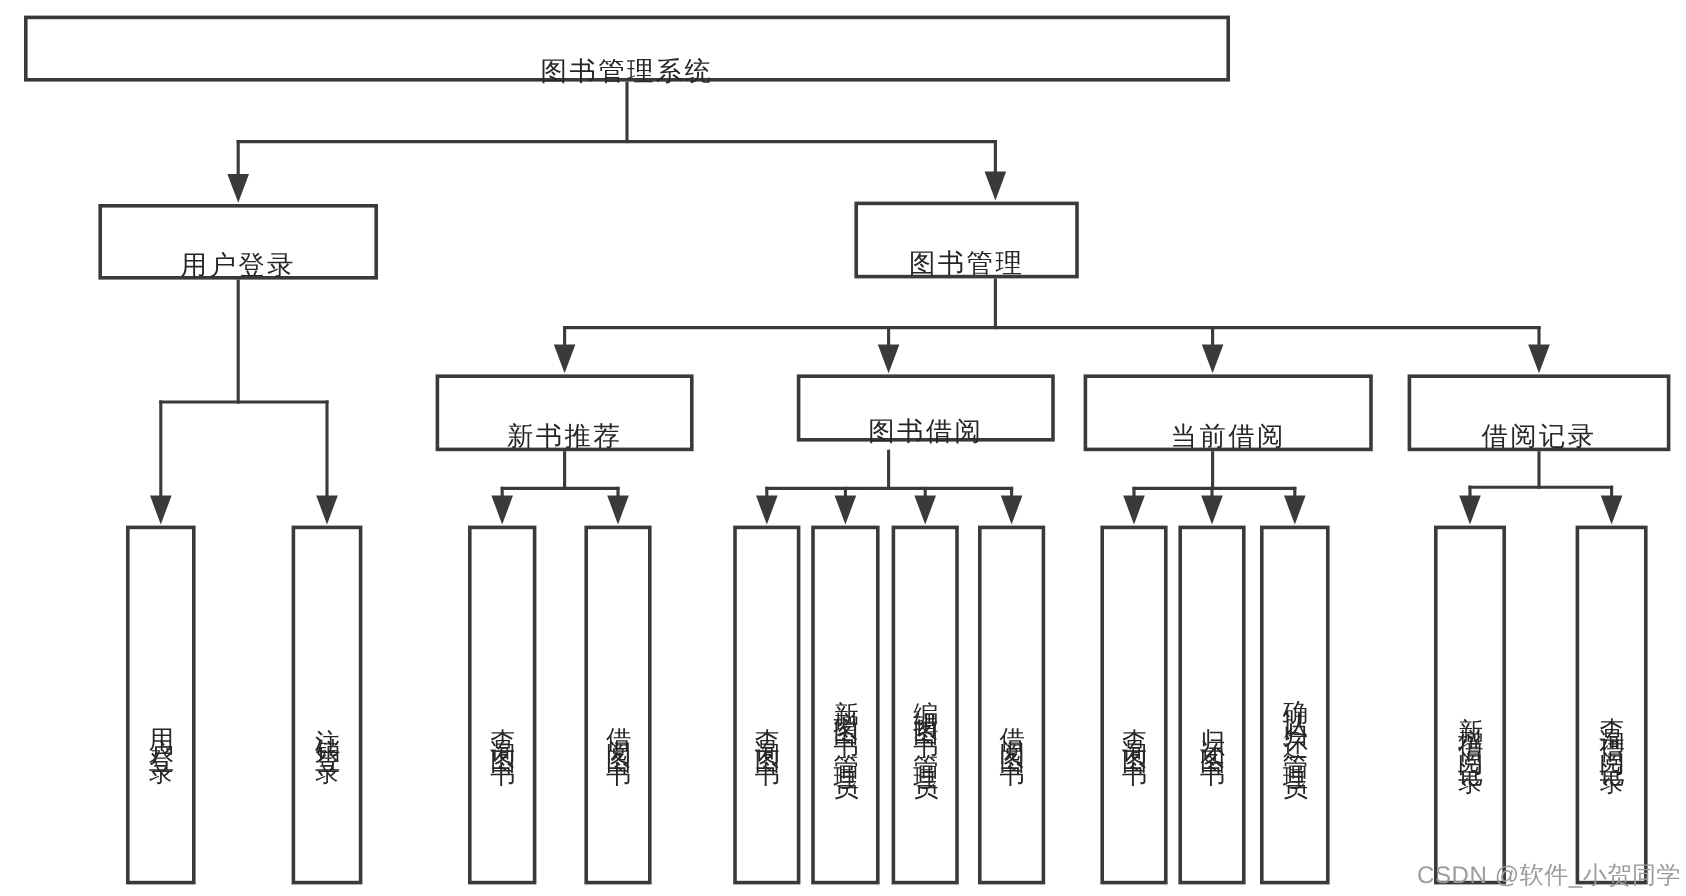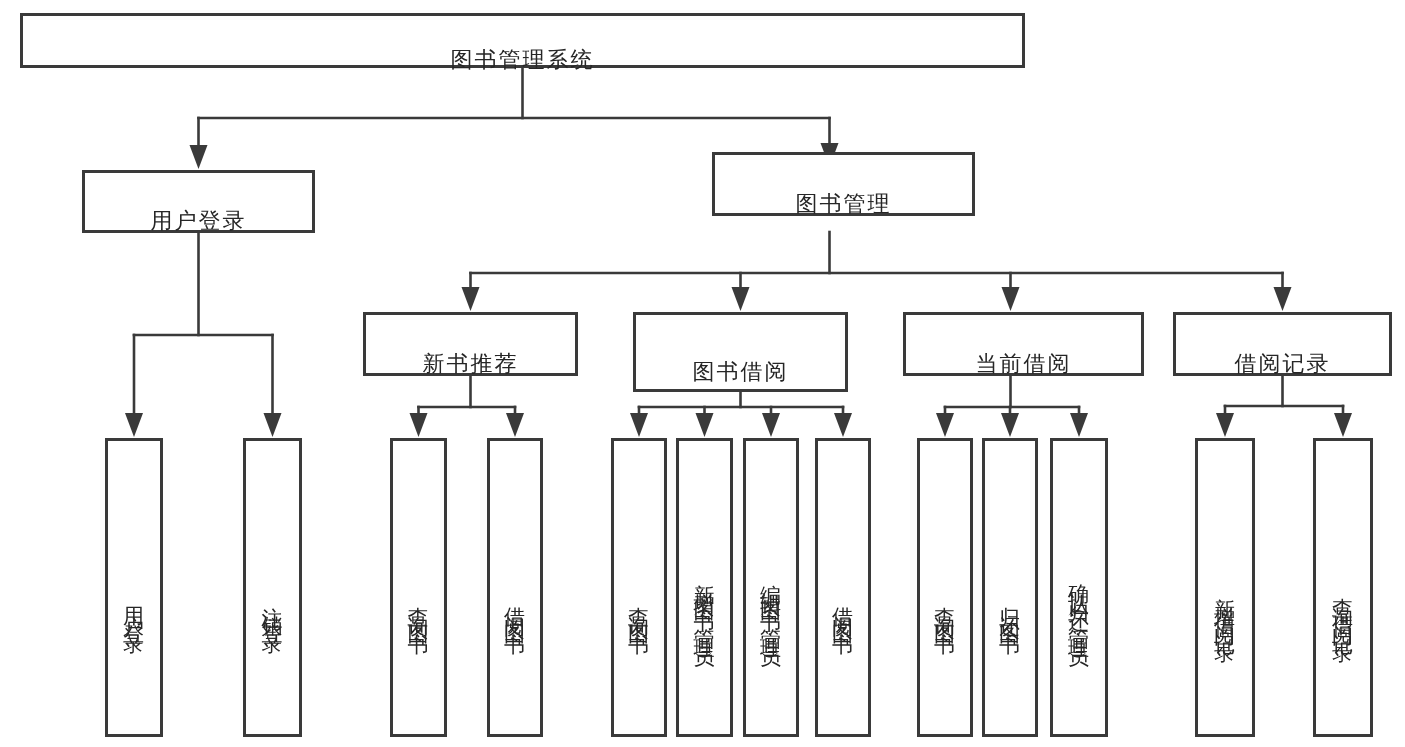--- a/index.html
+++ b/index.html
@@ -106,27 +106,27 @@
       <line x1="1343" y1="406" x2="1343" y2="416" stroke="#3a3a3a" stroke-width="2.6" stroke-linecap="square"></line>
       <polygon points="1334,413 1352,413 1343,437" fill="#3a3a3a"></polygon>
     </svg>
   <div id="nodes">
       <div class="node horiz" style="left: 20px; top: 13px; width: 1005px; height: 55px;">
         <span class="lbl">图书管理系统</span>
       </div>
       <div class="node horiz" style="left: 82px; top: 170px; width: 233px; height: 63px;">
         <span class="lbl">用户登录</span>
       </div>
-      <div class="node horiz" style="left: 712px; top: 152px; width: 263px; height: 64px;">
+      <div class="node horiz" style="left: 712px; top: 168px; width: 187px; height: 64px;">
         <span class="lbl">图书管理</span>
       </div>
       <div class="node horiz" style="left: 363px; top: 312px; width: 215px; height: 64px; text-align: right;">
         <span class="lbl">新书推荐</span>
       </div>
-      <div class="node horiz" style="left: 633px; top: 312px; width: 215px; height: 80px;">
+      <div class="node horiz" style="left: 664px; top: 312px; width: 215px; height: 56px;">
         <span class="lbl">图书借阅</span>
       </div>
       <div class="node horiz" style="left: 903px; top: 312px; width: 241px; height: 64px;">
         <span class="lbl">当前借阅</span>
       </div>
       <div class="node horiz" style="left: 1173px; top: 312px; width: 219px; height: 64px;">
         <span class="lbl">借阅记录</span>
       </div>
       <div class="node vert" style="left: 105px; top: 438px; width: 58px; height: 299px;">
         <span class="lbl">用户登录</span>
@@ -161,13 +161,14 @@
       <div class="node vert" style="left: 1050px; top: 438px; width: 58px; height: 299px;">
         <span class="lbl">确认归还（管理员）</span>
       </div>
       <div class="node vert" style="left: 1195px; top: 438px; width: 60px; height: 299px;">
         <span class="lbl">新增借阅记录</span>
       </div>
       <div class="node vert" style="left: 1313px; top: 438px; width: 60px; height: 299px;">
         <span class="lbl">查询借阅记录</span>
       </div>
     </div>
+  <div id="watermark">CSDN @软件_小贺同学</div>
 </div>
 
 </body></html>

